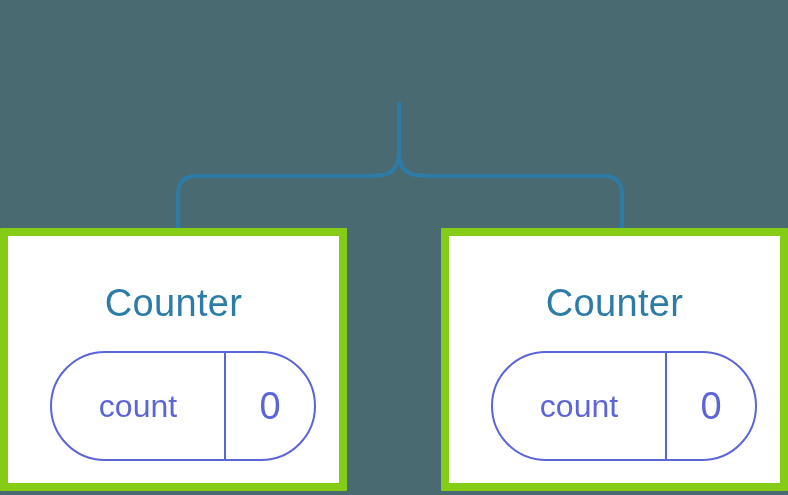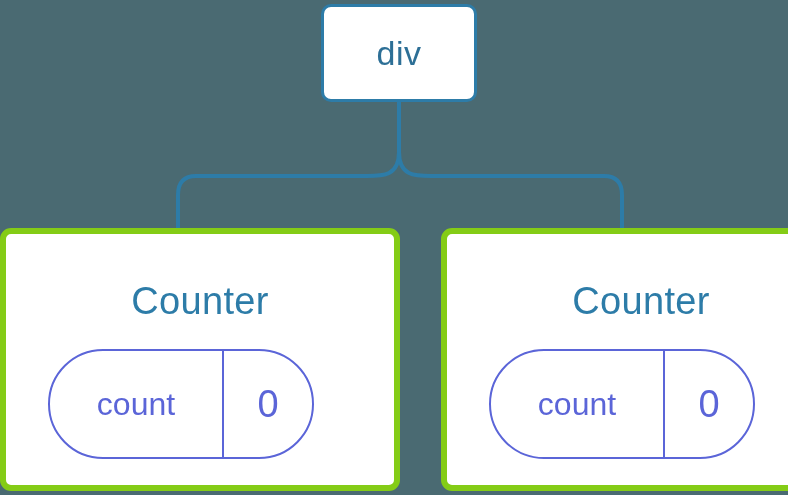--- a/index.html
+++ b/index.html
@@ -49,25 +49,25 @@
     font-size: 34px;
     color: #2d6f96;
     letter-spacing: 0.5px;
     line-height: 1;
   }
 
   
   .card {
     position: absolute;
     top: 228px;
-    width: 400px;
+    width: 347px;
     height: 263px;
     background: #ffffff;
-    border: 6px solid #84cc16;
-    border-radius: 11px;
+    border: 8px solid #84cc16;
+    border-radius: 1px;
     box-sizing: border-box;
     overflow: hidden;
   }
   .card-left  { left: 0px; }
   .card-right { left: 441px; }
 
   .card-title {
     position: absolute;
     top: 48px;
     left: 0;
@@ -122,23 +122,20 @@
 
   <svg id="connectors" viewBox="0 0 788 495" width="788" height="495" fill="none" xmlns="http://www.w3.org/2000/svg">
 
     <path d="M399 102 L399 152" stroke="#2d7ca8" stroke-width="4" fill="none" stroke-linecap="butt"></path>
 
     <path d="M399 152 C399 176 383 176 367 176 L196 176 C184 176 178 182 178 195 L178 228" stroke="#2d7ca8" stroke-width="4" fill="none" stroke-linecap="butt" stroke-linejoin="round"></path>
 
     <path d="M399 152 C399 176 415 176 431 176 L604 176 C616 176 622 182 622 195 L622 228" stroke="#2d7ca8" stroke-width="4" fill="none" stroke-linecap="butt" stroke-linejoin="round"></path>
   </svg>
 
-  <div class="node-root">
-    <span class="node-root-label">div</span>
-  </div>
 
   <div class="card card-left">
     <div class="card-title">Counter</div>
     <div class="pill">
       <div class="pill-key">count</div>
       <div class="pill-divider"></div>
       <div class="pill-value">0</div>
     </div>
   </div>
 

